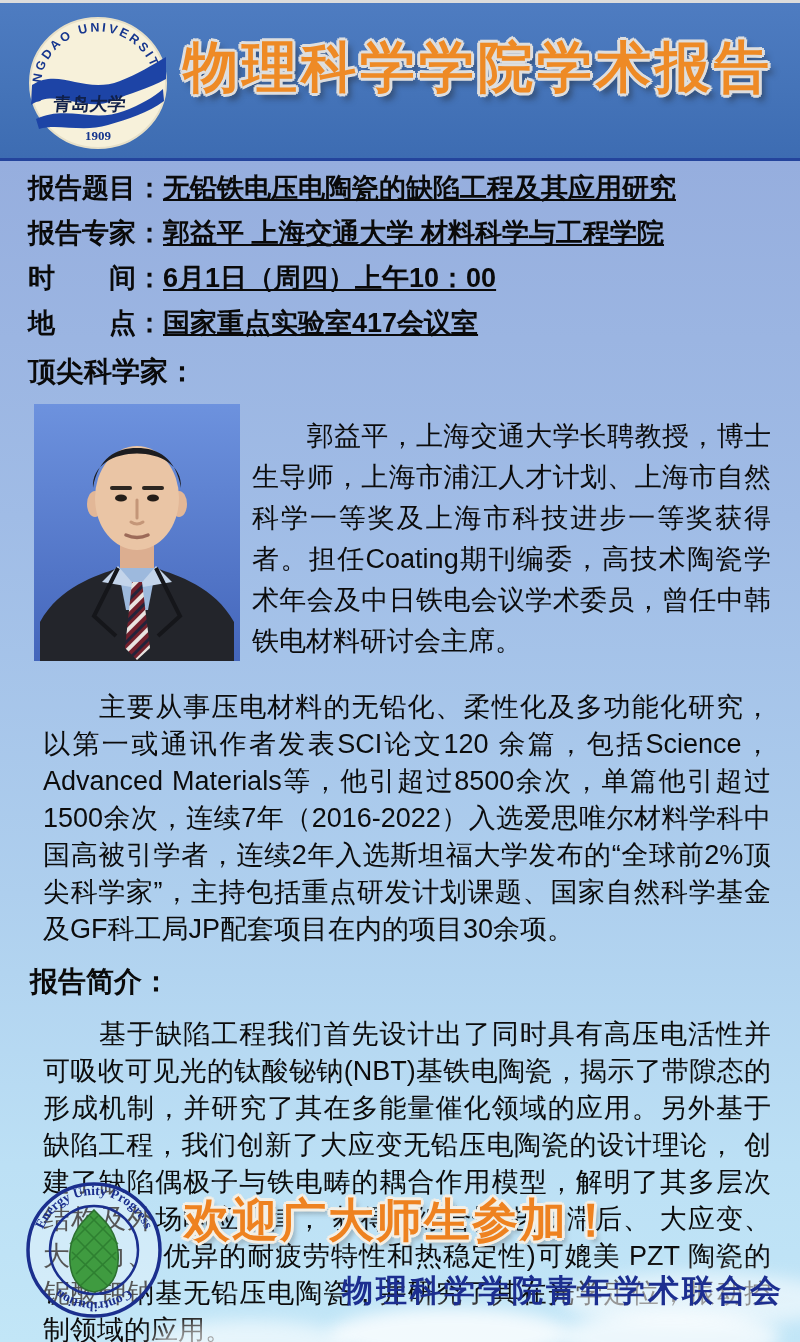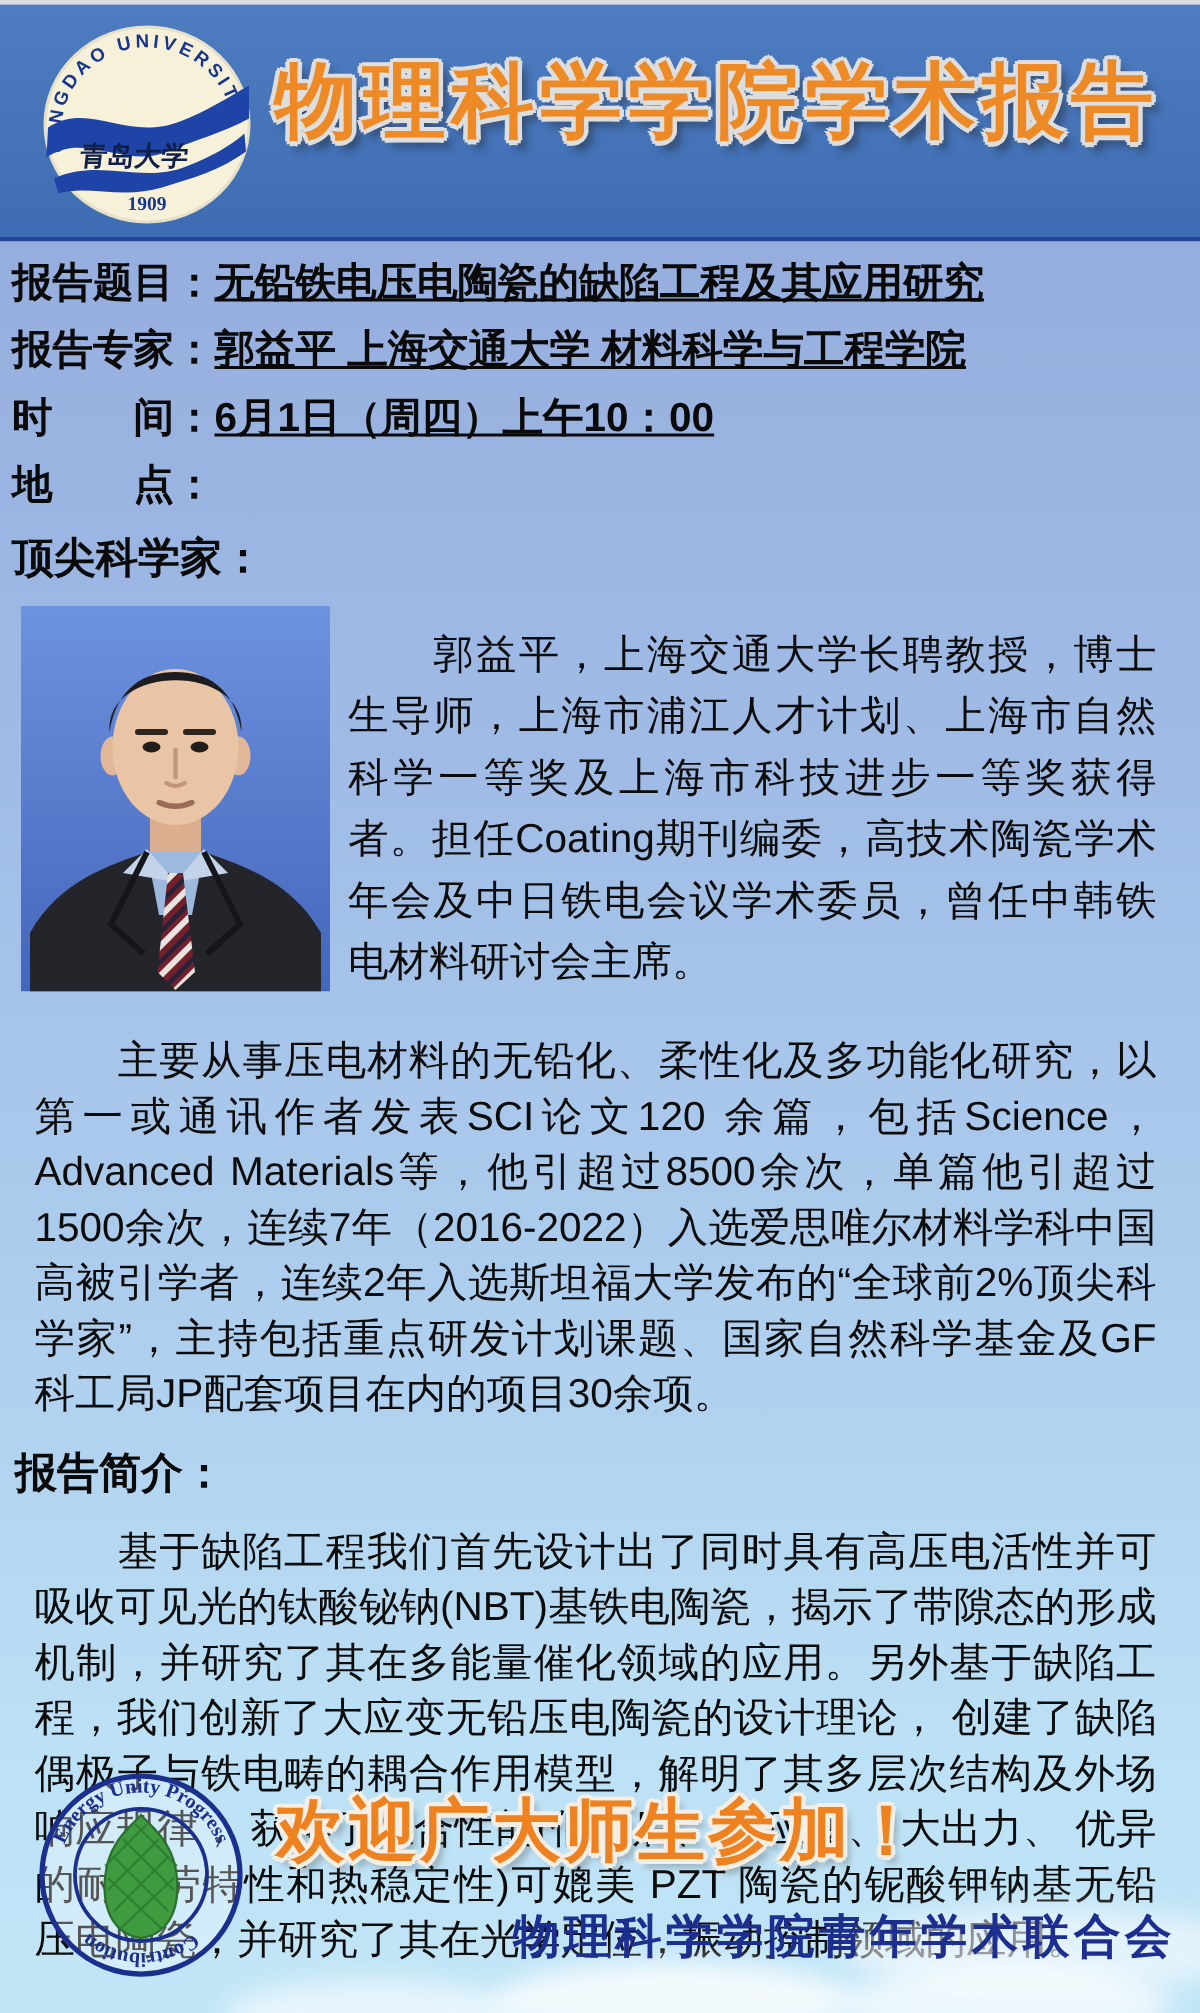--- a/index.html
+++ b/index.html
@@ -23,21 +23,21 @@
       -2px -2px 0 #dedede, 2px -2px 0 #dedede,
       -2px  2px 0 #dedede, 2px  2px 0 #dedede,
       0 -3px 0 #dedede, 0 3px 0 #dedede,
       -3px 0 0 #dedede, 3px 0 0 #dedede,
       5px 6px 6px rgba(30,30,30,.5);
   }
   
   .body-area{
     position:absolute;top:158px;bottom:0;left:0;right:0;
     background:linear-gradient(180deg,#96aede 0%,#a0bce6 30%,#aecfee 62%,#bce0f5 85%,#c2e6f7 100%);
-    padding:12px 14px 0 8px;box-sizing:border-box;
+    padding:12px 14px 0 28px;box-sizing:border-box;
   }
   .info-row{display:flex;margin-bottom:15px;font-size:27px;font-weight:bold;color:#0a0a0a;line-height:30px;}
   .info-label{flex:0 0 auto;white-space:pre;}
   .info-value{white-space:pre-wrap;text-decoration:underline;}
   .section-heading{font-size:28px;font-weight:bold;color:#0a0a0a;margin:2px 0 10px 0;}
   .profile-block{overflow:hidden;margin-top:4px;}
   .photo-frame{float:left;width:206px;height:257px;margin:3px 12px 4px 6px;}
   .photo-frame svg{display:block;width:100%;height:100%;}
   .para{font-size:27px;line-height:37px;color:#0c0c0c;text-align:justify;margin:15px;font-weight:500;}
   .bio{line-height:41px;}
@@ -100,20 +100,21 @@
       <div class="info-row">
         <span class="info-label">报告专家：</span>
         <span class="info-value">郭益平 上海交通大学 材料科学与工程学院</span>
       </div>
       <div class="info-row">
         <span class="info-label">时　　间：</span>
         <span class="info-value">6月1日（周四）上午10：00</span>
       </div>
       <div class="info-row">
         <span class="info-label">地　　点：</span>
+        <span class="info-value">国家重点实验室417会议室</span>
       </div>
       <div class="section-heading">顶尖科学家：</div>
     </div>
 
     <div class="profile-block">
       <div class="photo-frame">
         <svg viewBox="0 0 206 257">
           <defs>
             <linearGradient id="bgGrad" x1="0" y1="0" x2="0" y2="1">
               <stop offset="0" stop-color="#6d92de"></stop>

